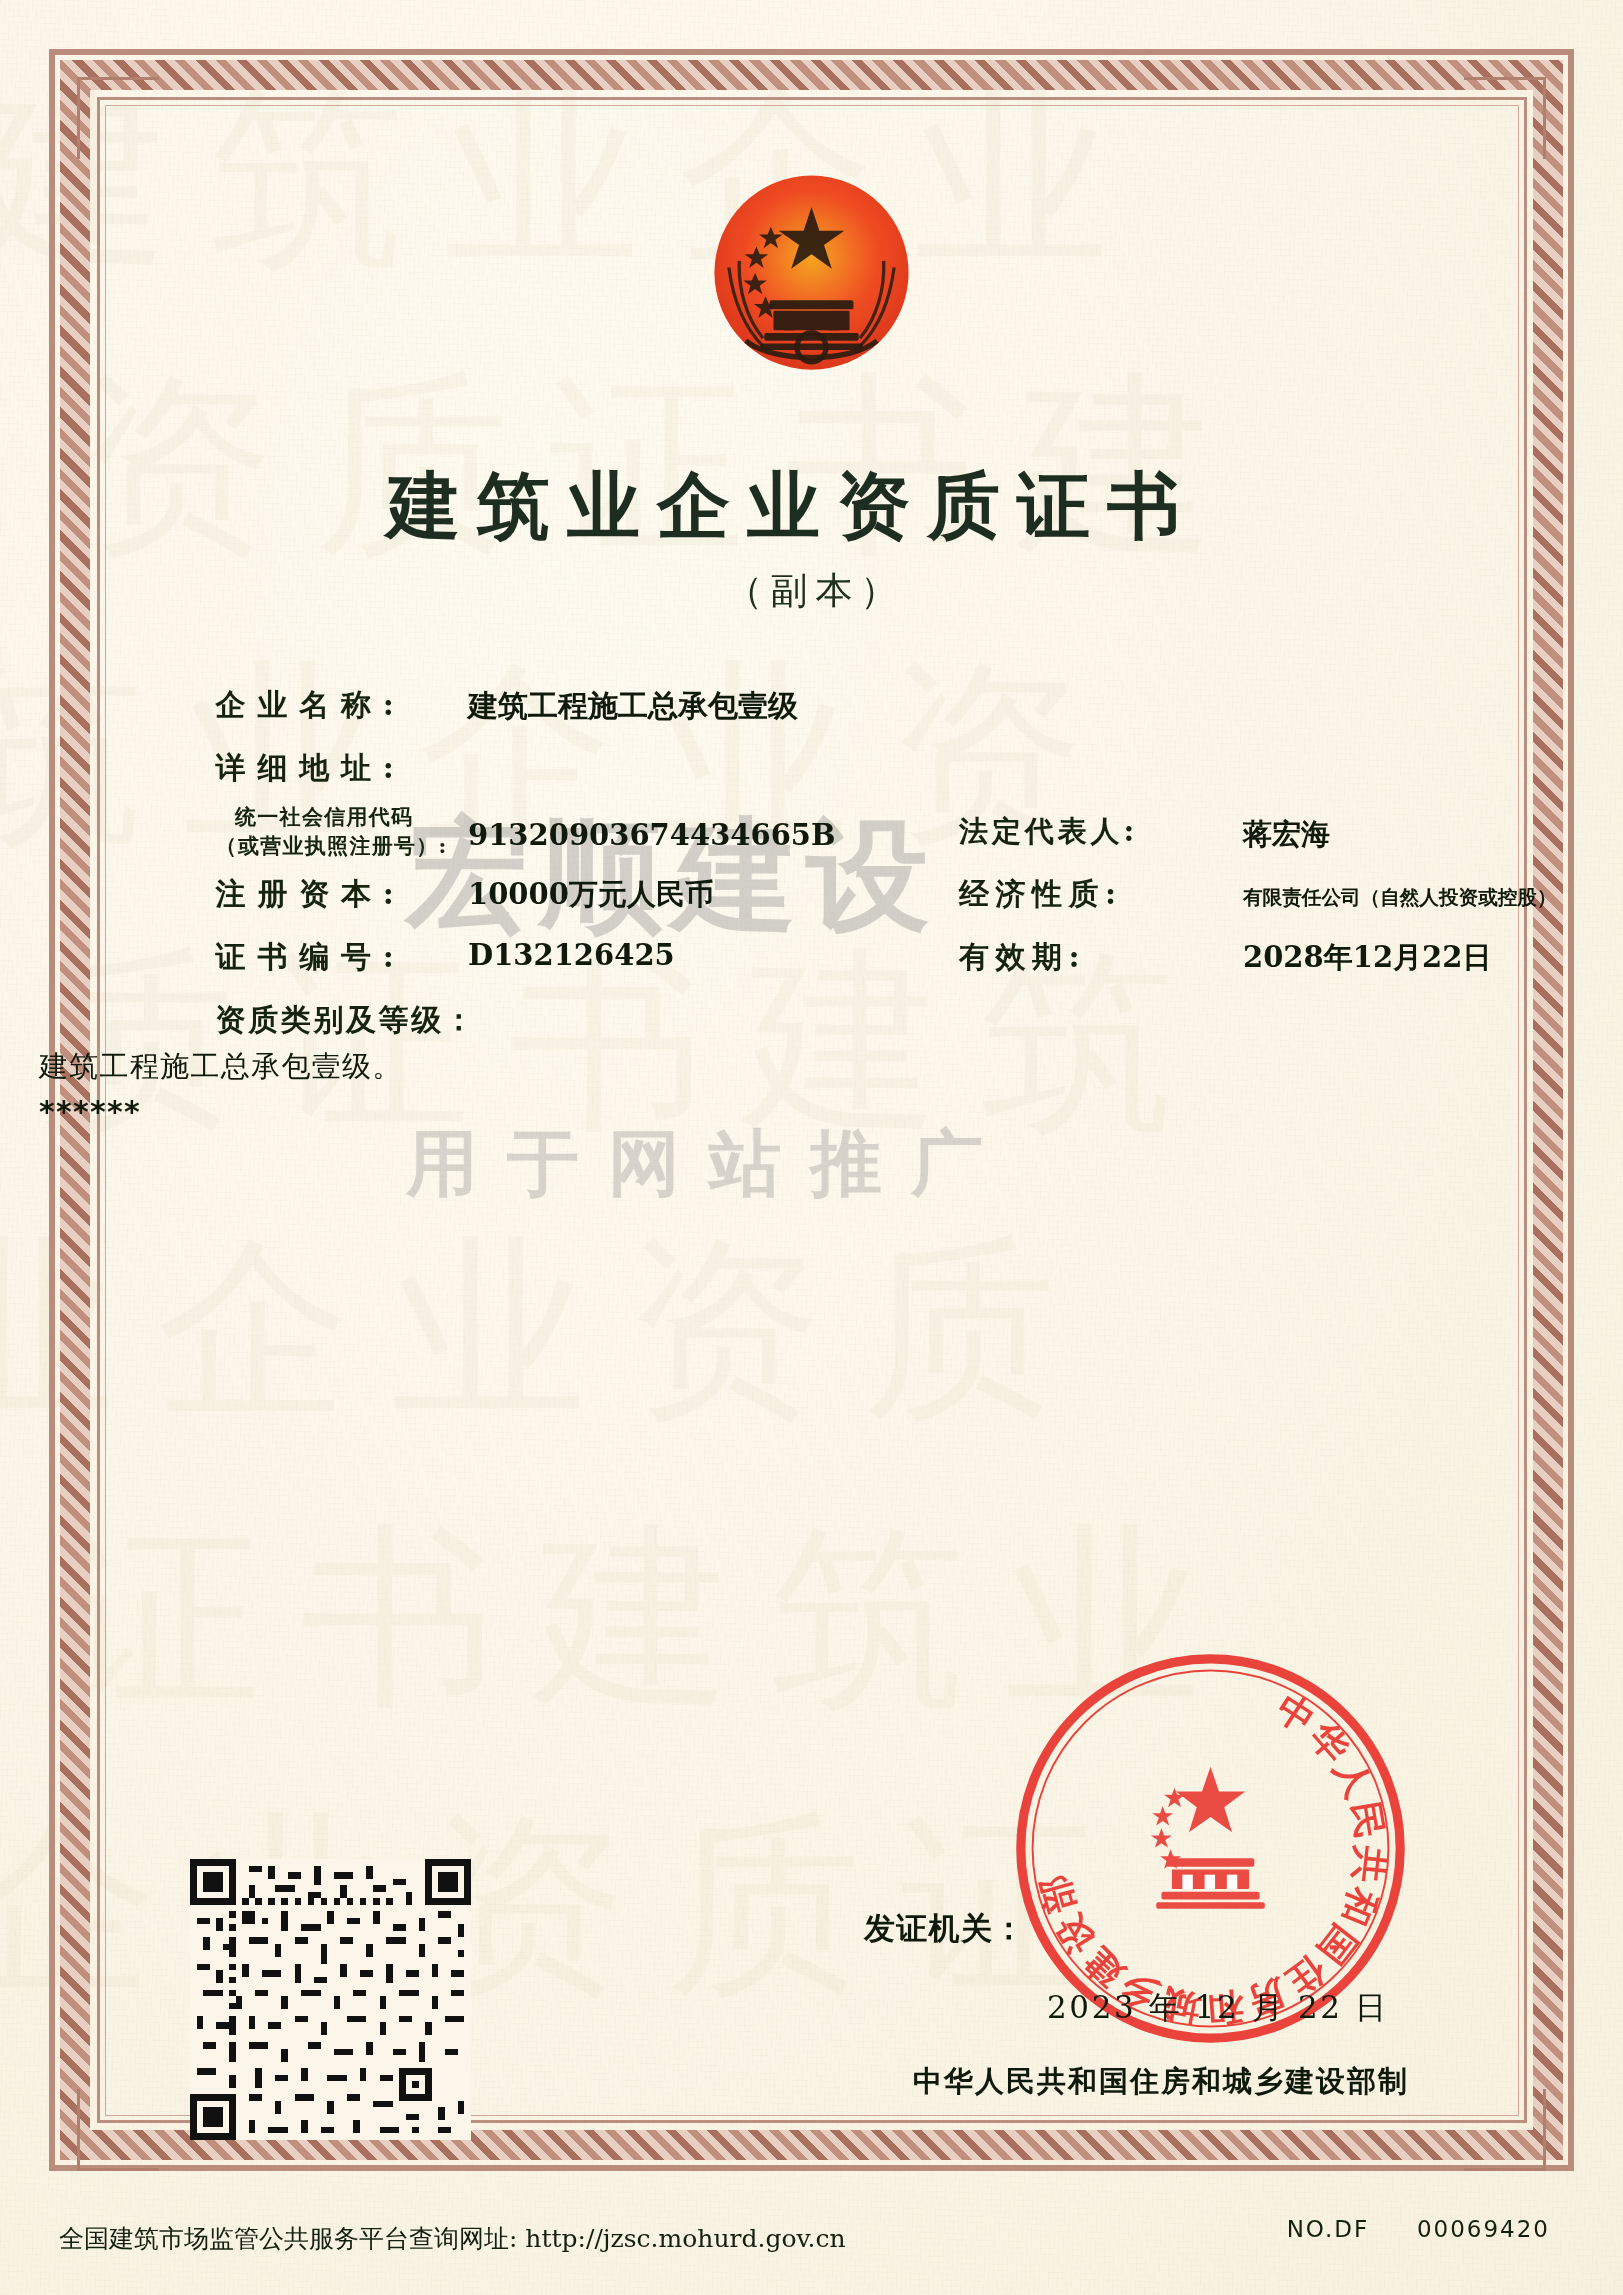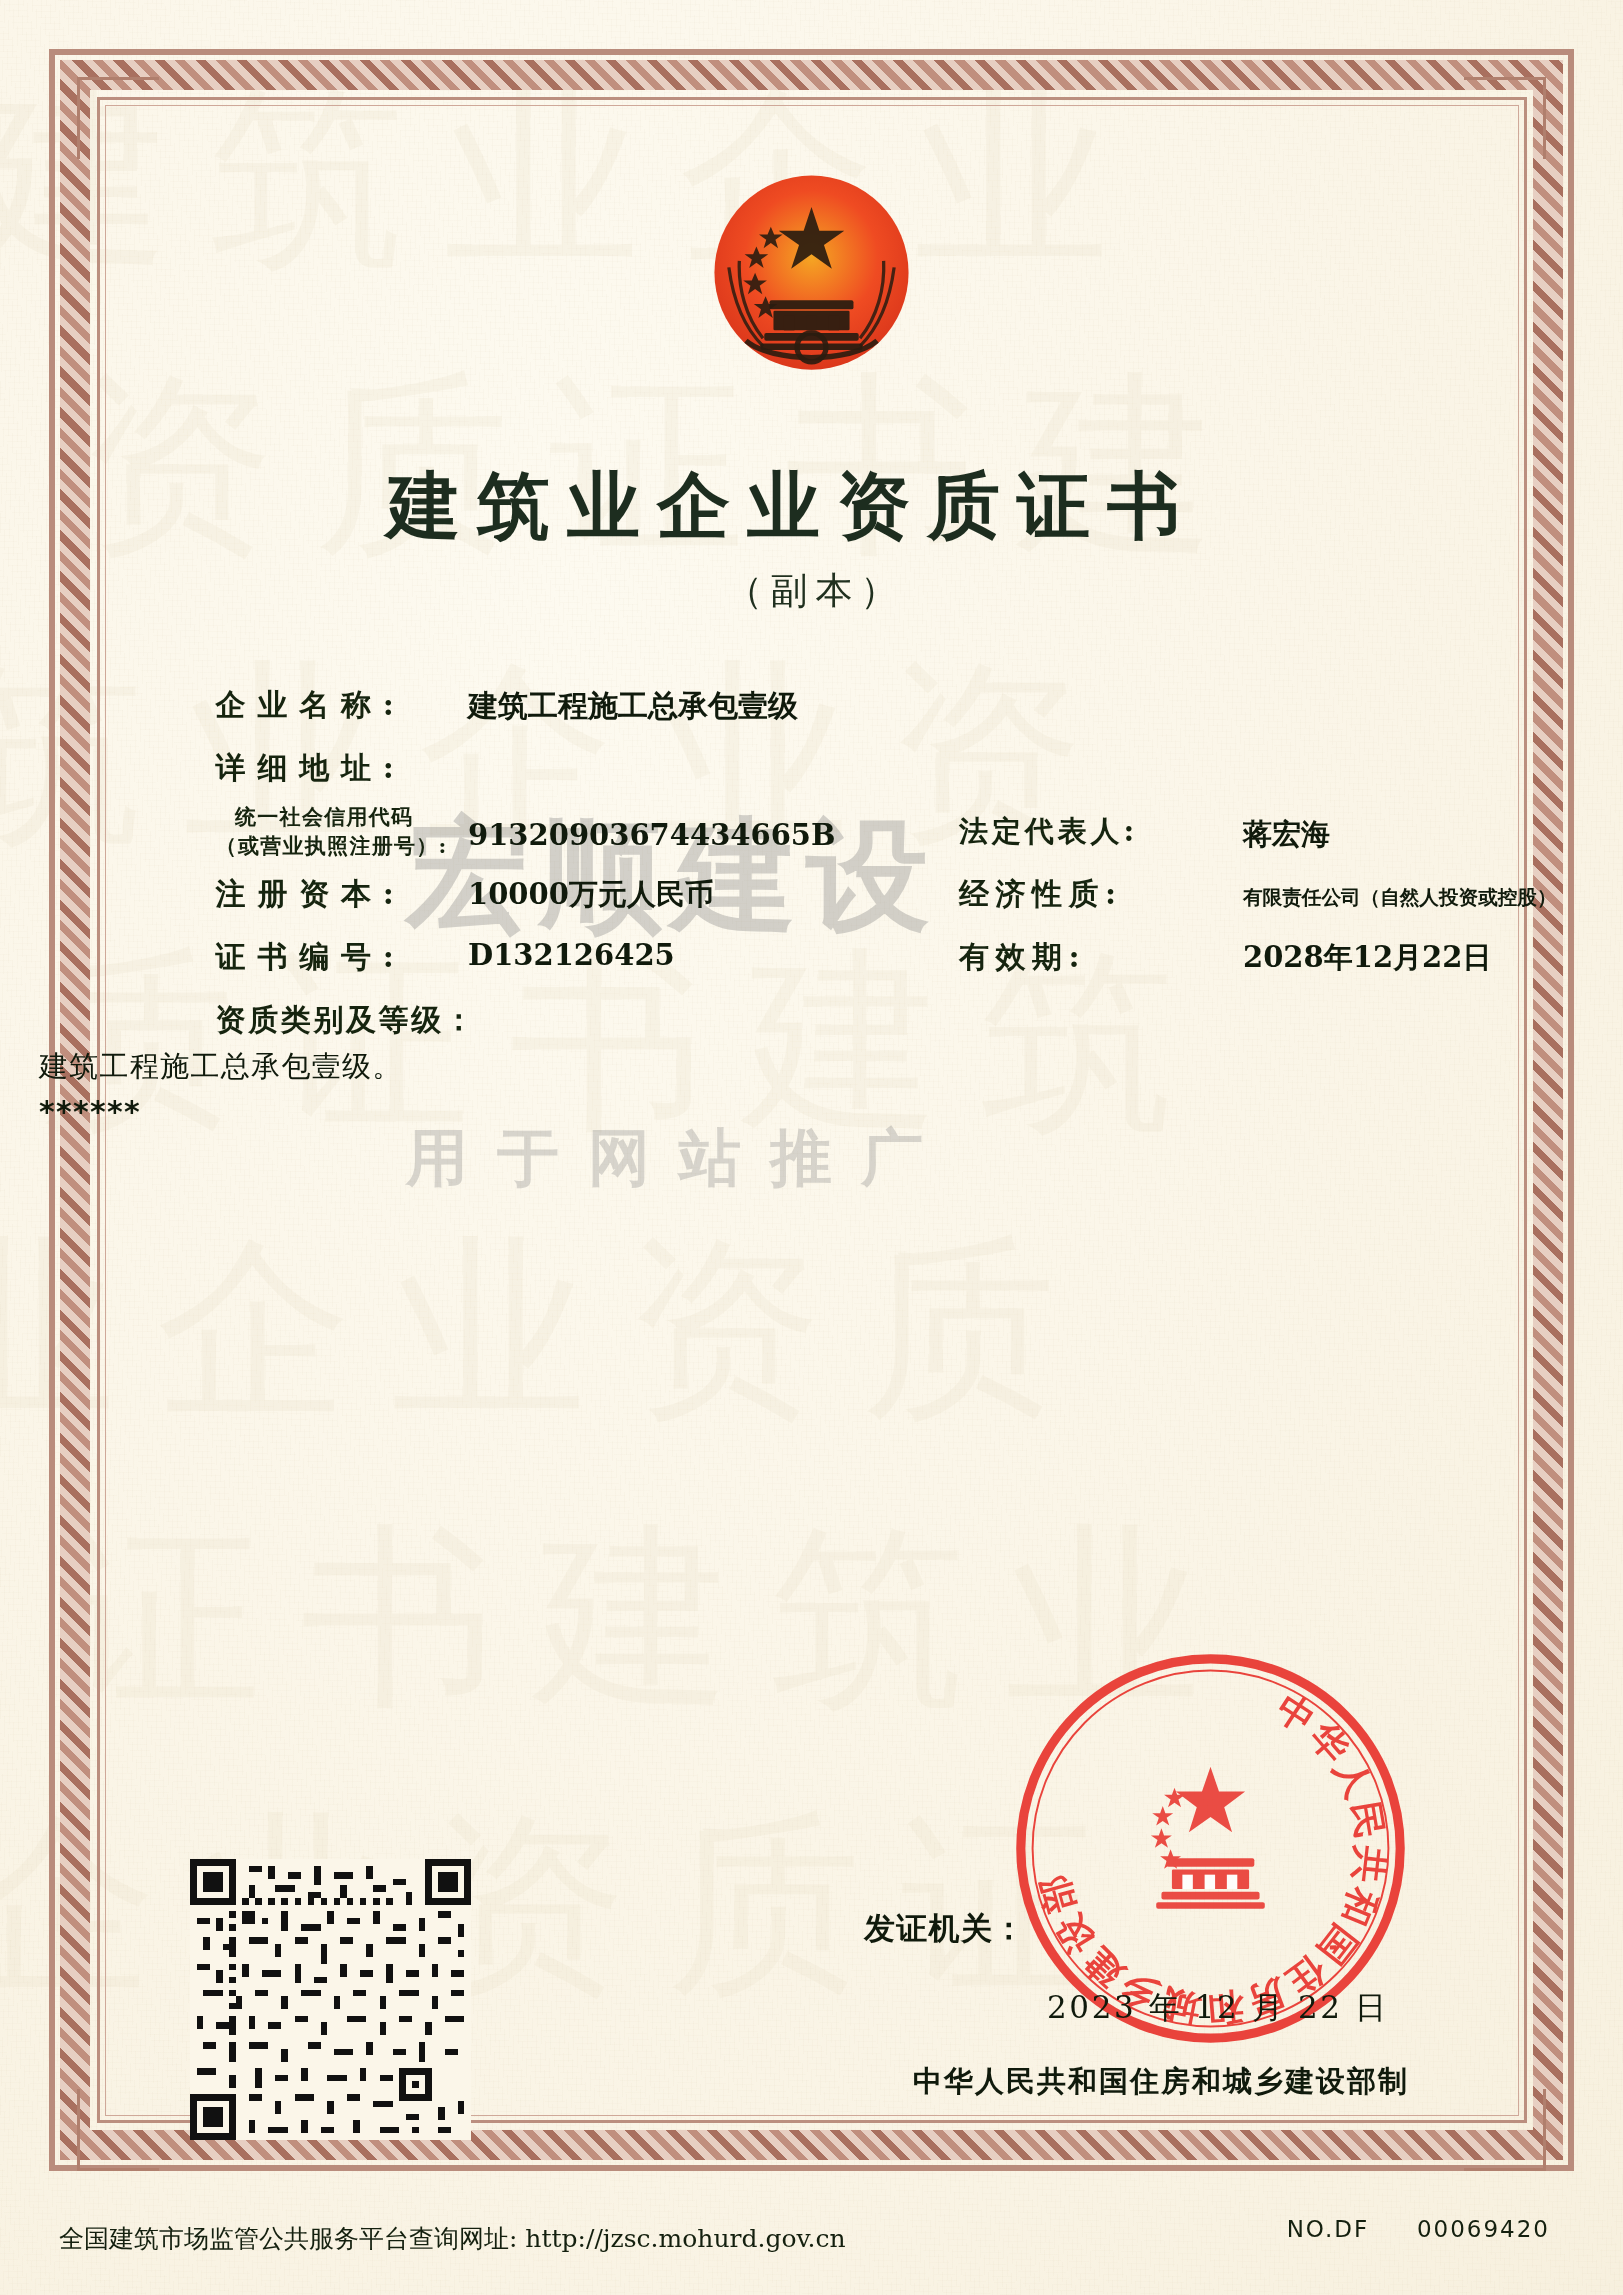--- a/index.html
+++ b/index.html
@@ -155,21 +155,21 @@
   }
   #wm1 {
     left: 406px;
     top: 795px;
     font-size: 123px;
     letter-spacing: 10.5px;
   }
   #wm2 {
     left: 406px;
     top: 1116px;
-    font-size: 62px;
+    font-size: 72px;
     letter-spacing: 29px;
     color: rgba(128,128,128,0.30);
   }
 
   
   #fields {
     position: absolute;
     left: 196px;
     top: 681px;
     width: 1244px;

